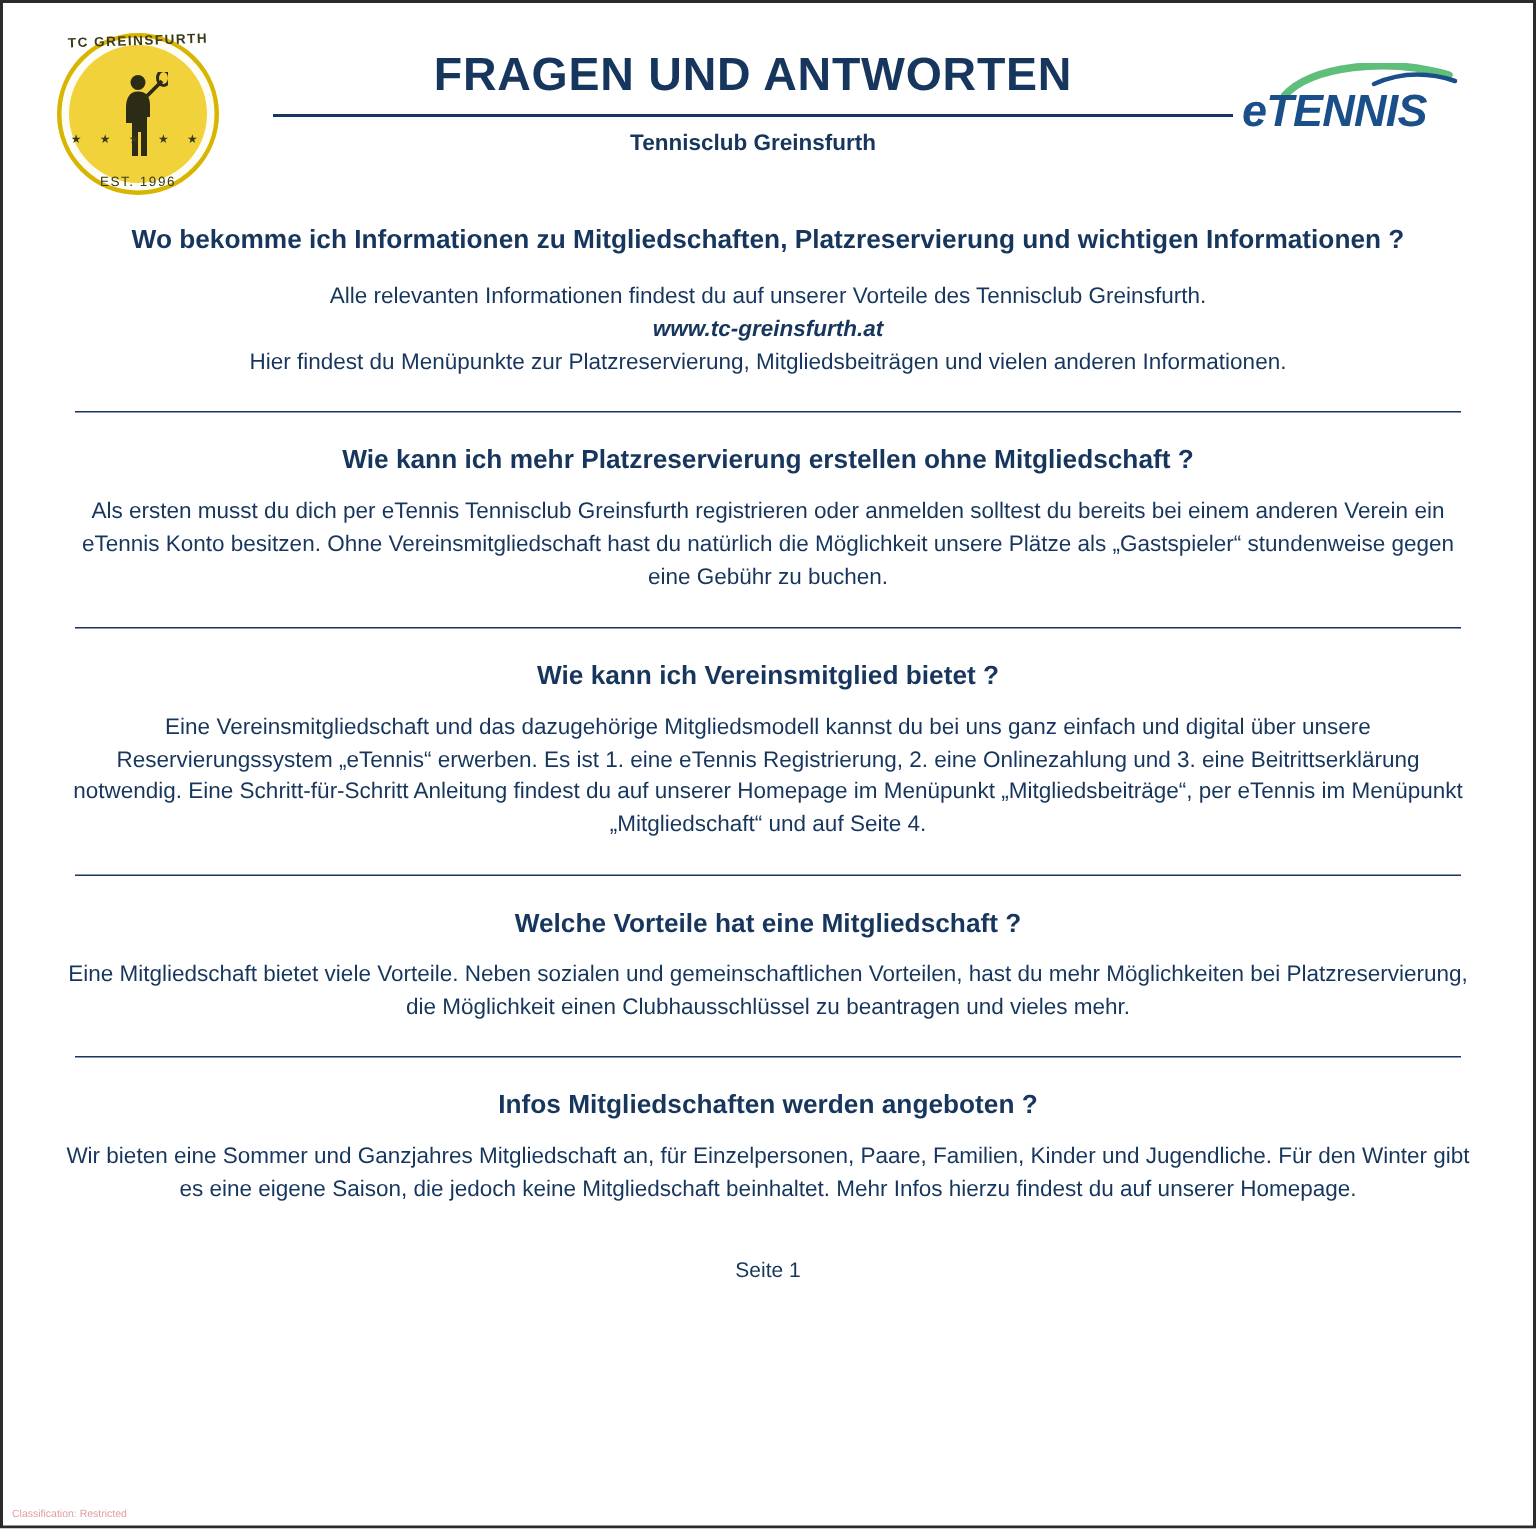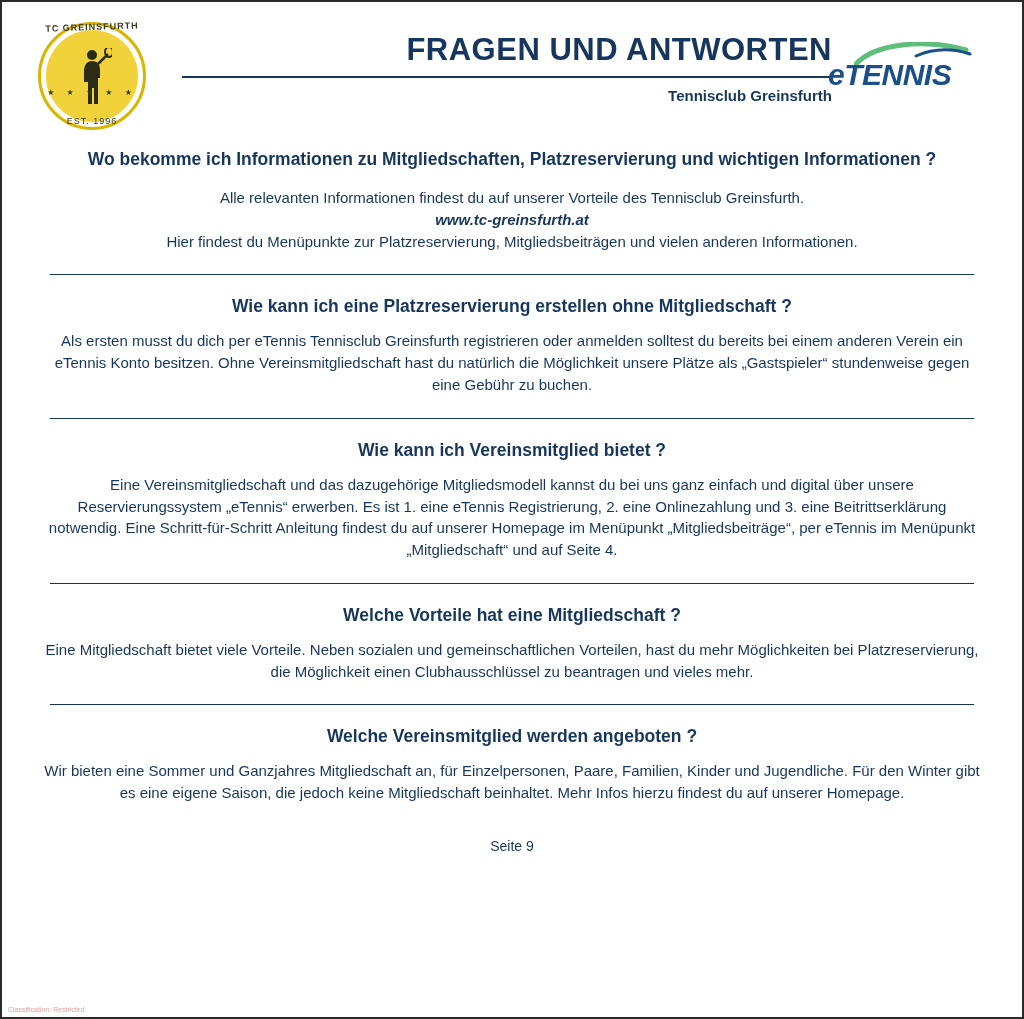--- a/index.html
+++ b/index.html
@@ -87,23 +87,23 @@
     left: 0; top: 70px;
     width: 120px;
     text-align: center;
     font-size: 8px;
     color: #3a3a1a;
     letter-spacing: 5px;
   }
   .title-block {
     position: absolute;
     left: 150px;
-    right: 160px;
+    right: 170px;
     top: 20px;
-    text-align: right;
+    text-align: center;
   }
   .doc-title {
     font-size: 31px;
     font-weight: bold;
     color: #17365d;
     letter-spacing: 0.5px;
     margin: 0;
     line-height: 1.15;
   }
   .title-rule {
@@ -235,43 +235,43 @@
         <div class="faq-a">
           <span>Alle relevanten Informationen findest du auf unserer Vorteile des Tennisclub Greinsfurth.</span>
           <span class="site">www.tc-greinsfurth.at</span>
           <span>Hier findest du Menüpunkte zur Platzreservierung, Mitgliedsbeiträgen und vielen anderen Informationen.</span>
         </div>
       </div>
 
       <div class="divider"></div>
 
       <div class="block">
-        <div class="faq-q">Wie kann ich eine Platzreservierung erstellen ohne Mitgliedschaft ?</div>
+        <div class="faq-q">Wie kann ich mehr Platzreservierung erstellen ohne Mitgliedschaft ?</div>
         <div class="faq-a">Als ersten musst du dich per eTennis Tennisclub Greinsfurth registrieren oder anmelden solltest du bereits bei einem anderen Verein ein eTennis  Konto besitzen. Ohne Vereinsmitgliedschaft hast du natürlich die Möglichkeit unsere Plätze als „Gastspieler“ stundenweise gegen eine Gebühr zu buchen.</div>
       </div>
 
       <div class="divider"></div>
 
       <div class="block">
         <div class="faq-q">Wie kann ich Vereinsmitglied bietet ?</div>
         <div class="faq-a">Eine Vereinsmitgliedschaft und das dazugehörige Mitgliedsmodell kannst du bei uns ganz einfach und digital über unsere Reservierungssystem „eTennis“ erwerben. Es ist 1. eine eTennis Registrierung, 2. eine Onlinezahlung und 3. eine Beitrittserklärung notwendig. Eine Schritt-für-Schritt Anleitung findest du auf unserer Homepage im Menüpunkt „Mitgliedsbeiträge“, per eTennis im Menüpunkt „Mitgliedschaft“ und auf Seite 4.</div>
       </div>
 
       <div class="divider"></div>
 
       <div class="block">
         <div class="faq-q">Welche Vorteile hat eine Mitgliedschaft ?</div>
         <div class="faq-a">Eine Mitgliedschaft bietet viele Vorteile. Neben sozialen und gemeinschaftlichen Vorteilen, hast du mehr Möglichkeiten bei Platzreservierung, die Möglichkeit einen Clubhausschlüssel zu beantragen und vieles mehr.</div>
       </div>
 
       <div class="divider"></div>
 
       <div class="block">
-        <div class="faq-q">Welche Vereinsmitglied werden angeboten ?</div>
+        <div class="faq-q">Infos Mitgliedschaften werden angeboten ?</div>
         <div class="faq-a">Wir bieten eine Sommer und Ganzjahres Mitgliedschaft an, für Einzelpersonen, Paare, Familien, Kinder und Jugendliche. Für den Winter gibt es eine eigene Saison, die jedoch keine Mitgliedschaft beinhaltet. Mehr Infos hierzu findest du auf unserer Homepage.</div>
       </div>
 
-      <div class="footer">Seite 9</div>
+      <div class="footer">Seite 1</div>
     </div>
 
   </div>
   <div class="classification">Classification: Restricted</div>
 </div>
 
 </body></html>

